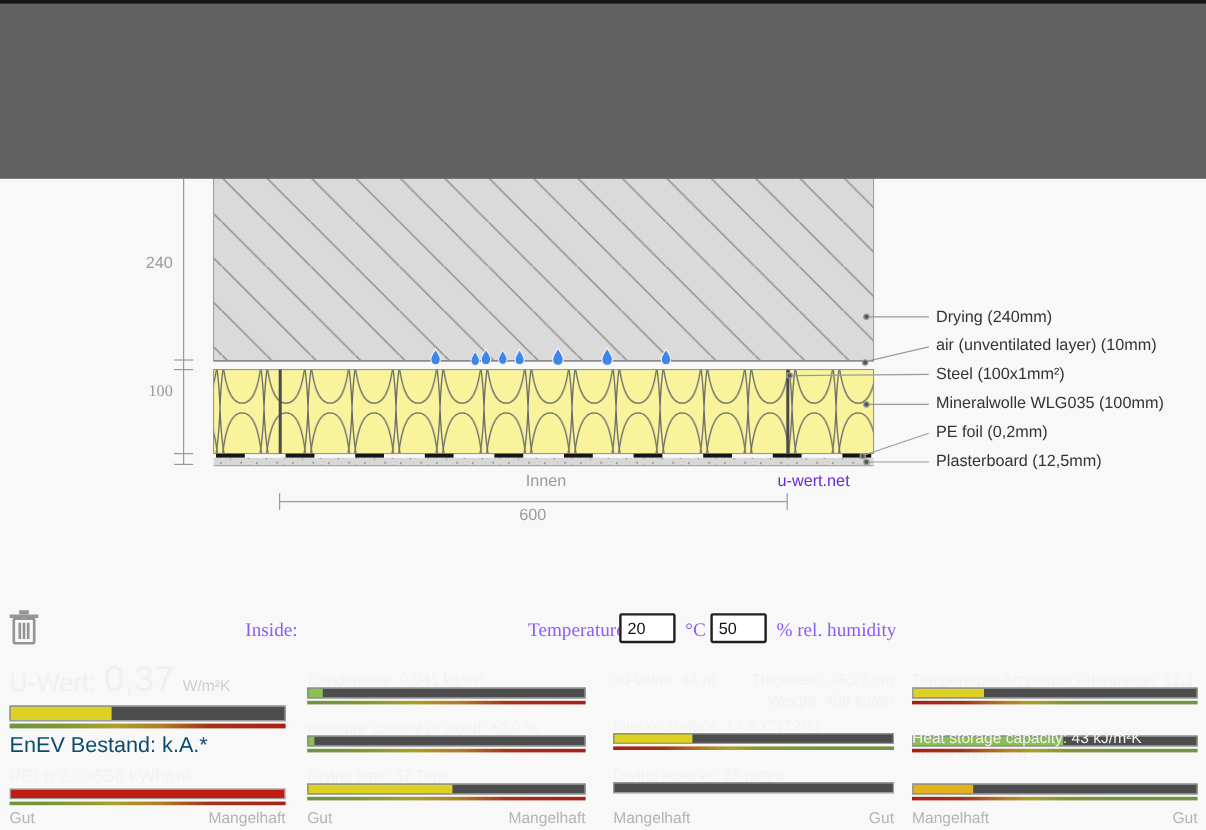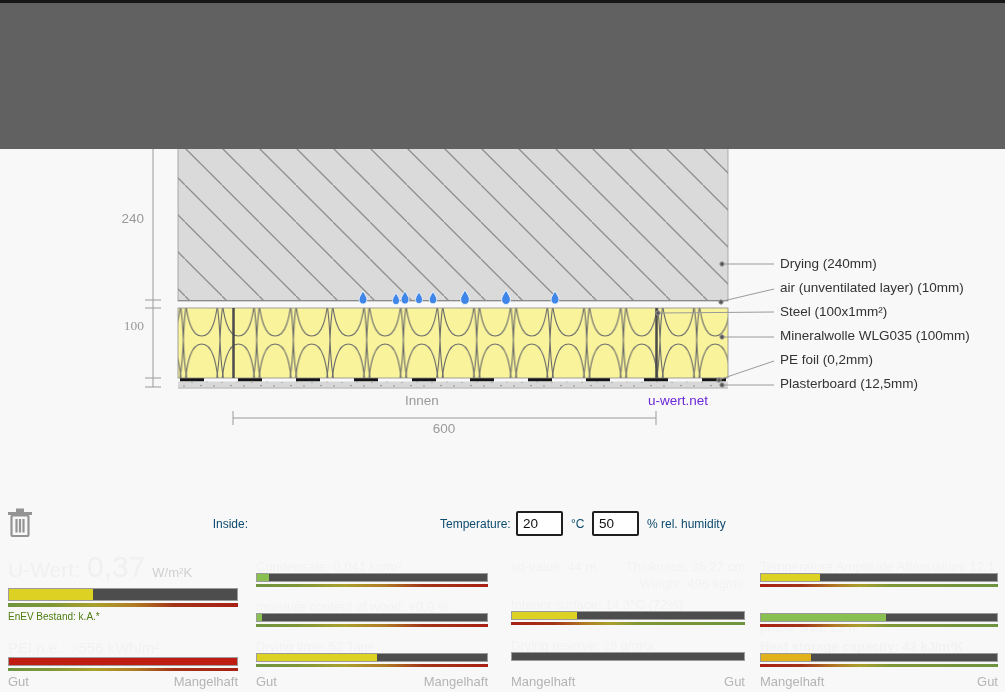--- a/index.html
+++ b/index.html
@@ -1,35 +1,35 @@
 <!DOCTYPE html>
 <html><head>
 <meta charset="utf-8">
 <style>
   html,body{margin:0;padding:0;background:#e8e8e8;}
   #app{position:relative;width:1005px;height:692px;background:#f8f8f8;
        font-family:"Liberation Sans",sans-serif;overflow:hidden;}
   .abs{position:absolute;}
-  .lbl{font-size:12px;color:#0c4a6e;white-space:nowrap;}
+  .lbl{font-size:16px;color:#8b5cf6;white-space:nowrap;font-family:Liberation Serif, serif;}
   .dim{font-size:13.5px;color:#9a9a9a;white-space:nowrap;}
   .layer-lbl{font-size:13.5px;color:#333;white-space:nowrap;line-height:14px;}
   .selbox{display:flex;align-items:center;justify-content:space-between;
           background:#fff;border:2px solid #1f1f1f;border-radius:2px;
           box-sizing:border-box;padding:0 7px;font-size:13.5px;color:#111;
           cursor:pointer;}
   .selbox .arrow{font-size:10px;color:#333;margin-left:8px;}
   .tinput{width:47px;height:25px;border:2px solid #1f1f1f;border-radius:2px;
           background:#fff;box-sizing:border-box;padding:0 5px;
           font-family:"Liberation Sans",sans-serif;font-size:13.5px;color:#111;}
   .greenlink{font-size:13.5px;color:#567b2d;white-space:nowrap;cursor:pointer;}
   
   #panel{position:absolute;left:0;top:543;width:1005px;height:149px;
          background:#616161;border-top:3px solid #161616;box-sizing:border-box;}
   .plabel{font-size:13px;color:#f2f2f2;white-space:nowrap;}
-  .pmuted{font-size:10px;color:#4d7c0f;white-space:nowrap;}
+  .pmuted{font-size:18px;color:#0c4a6e;white-space:nowrap;}
   .track{background:#4d4d4d;border:1px solid #9c9c9c;box-sizing:border-box;}
   .fill{height:100%;width:0;}
   .strip{height:4px;}
   .strip3{height:3px;}
   .grad-gb{background:linear-gradient(to right,#6f9440 0%,#7f9636 18%,#aaa02c 38%,#b07c24 55%,#a33418 72%,#a82014 100%);}
   .grad-bg{background:linear-gradient(to right,#a82014 0%,#a33418 18%,#b07c24 32%,#aaa02c 42%,#7f9636 55%,#6f9440 100%);}
   .footer-row{display:flex;justify-content:space-between;font-size:13px;color:#b4b4b4;}
   .uwert-head{display:flex;align-items:baseline;gap:7px;color:#f0f0f0;white-space:nowrap;}
   .uwert-head .t1{font-size:21px;}
   .uwert-head .t2{font-size:30px;}
@@ -132,21 +132,21 @@
       <line x1="724" y1="337" x2="774" y2="337"></line>
         <circle cx="722" cy="337" r="2.2"></circle>
       <line x1="721" y1="379" x2="774" y2="361"></line>
         <circle cx="719" cy="380" r="2.2"></circle>
       <line x1="724" y1="385" x2="774" y2="385"></line>
         <circle cx="722" cy="385" r="2.2"></circle>
     </g>
   </svg>
 
   <div class="abs dim" style="left:405px;top:114px;width:100px;text-align:center;">Außen</div>
-  <div class="abs dim" style="left:405px;top:393px;width:100px;text-align:left;">Innen</div>
+  <div class="abs dim" style="left:405px;top:393px;width:100px;text-align:center;">Innen</div>
   <div class="abs dim" style="left:648px;top:393px;width:82px;text-align:left;color:#6d28d9;">u-wert.net</div>
   <div class="abs dim" style="left:108px;top:211px;width:36px;text-align:right;">240</div>
   <div class="abs dim" style="left:108px;top:318px;width:36px;text-align:right;font-family:Liberation Serif, serif;">100</div>
   <div class="abs dim" style="left:414px;top:421px;width:60px;text-align:center;">600</div>
 
   <div class="abs layer-lbl" style="left:780px;top:257px;">Drying (240mm)</div>
   <div class="abs layer-lbl" style="left:780px;top:281px;">air (unventilated layer) (10mm)</div>
   <div class="abs layer-lbl" style="left:780px;top:305px;text-align:right;">Steel (100x1mm²)</div>
   <div class="abs layer-lbl" style="left:780px;top:329px;">Mineralwolle WLG035 (100mm)</div>
   <div class="abs layer-lbl" style="left:780px;top:353px;">PE foil (0,2mm)</div>
@@ -233,21 +233,21 @@
   <div class="abs plabel" style="left:760px;top:559px;">Temperature Amplitude Attenuation: 12,1</div>
   <div class="abs track" style="left:760px;top:573px;width:238px;height:9px;">
     <div class="fill" style="width: 25%; background-color: rgb(221, 210, 36);"></div>
   </div>
   <div class="abs strip3 grad-bg" style="left:760px;top:584px;width:238px;"></div>
   <div class="abs plabel" style="left:760px;top:599px;margin-top:21px;">phase shift: 13 h</div>
   <div class="abs track" style="left:760px;top:613px;width:238px;height:9px;">
     <div class="fill" style="width: 53%; background-color: rgb(138, 191, 82);"></div>
   </div>
   <div class="abs strip3 grad-bg" style="left:760px;top:624px;width:238px;"></div>
-  <div class="abs plabel" style="left:760px;top:639px;font-weight:bold;">Heat storage capacity: 43 kJ/m²K</div>
+  <div class="abs plabel" style="left:760px;top:607px;">Heat storage capacity: 43 kJ/m²K</div>
   <div class="abs track" style="left:760px;top:653px;width:238px;height:9px;">
     <div class="fill" style="width: 21%; background-color: rgb(226, 178, 28);"></div>
   </div>
   <div class="abs strip3 grad-bg" style="left:760px;top:664px;width:238px;"></div>
   <div class="abs footer-row" style="left:760px;top:674px;width:238px;">
     <span>Mangelhaft</span>
     <span>Gut</span>
   </div>
 
 </div>

